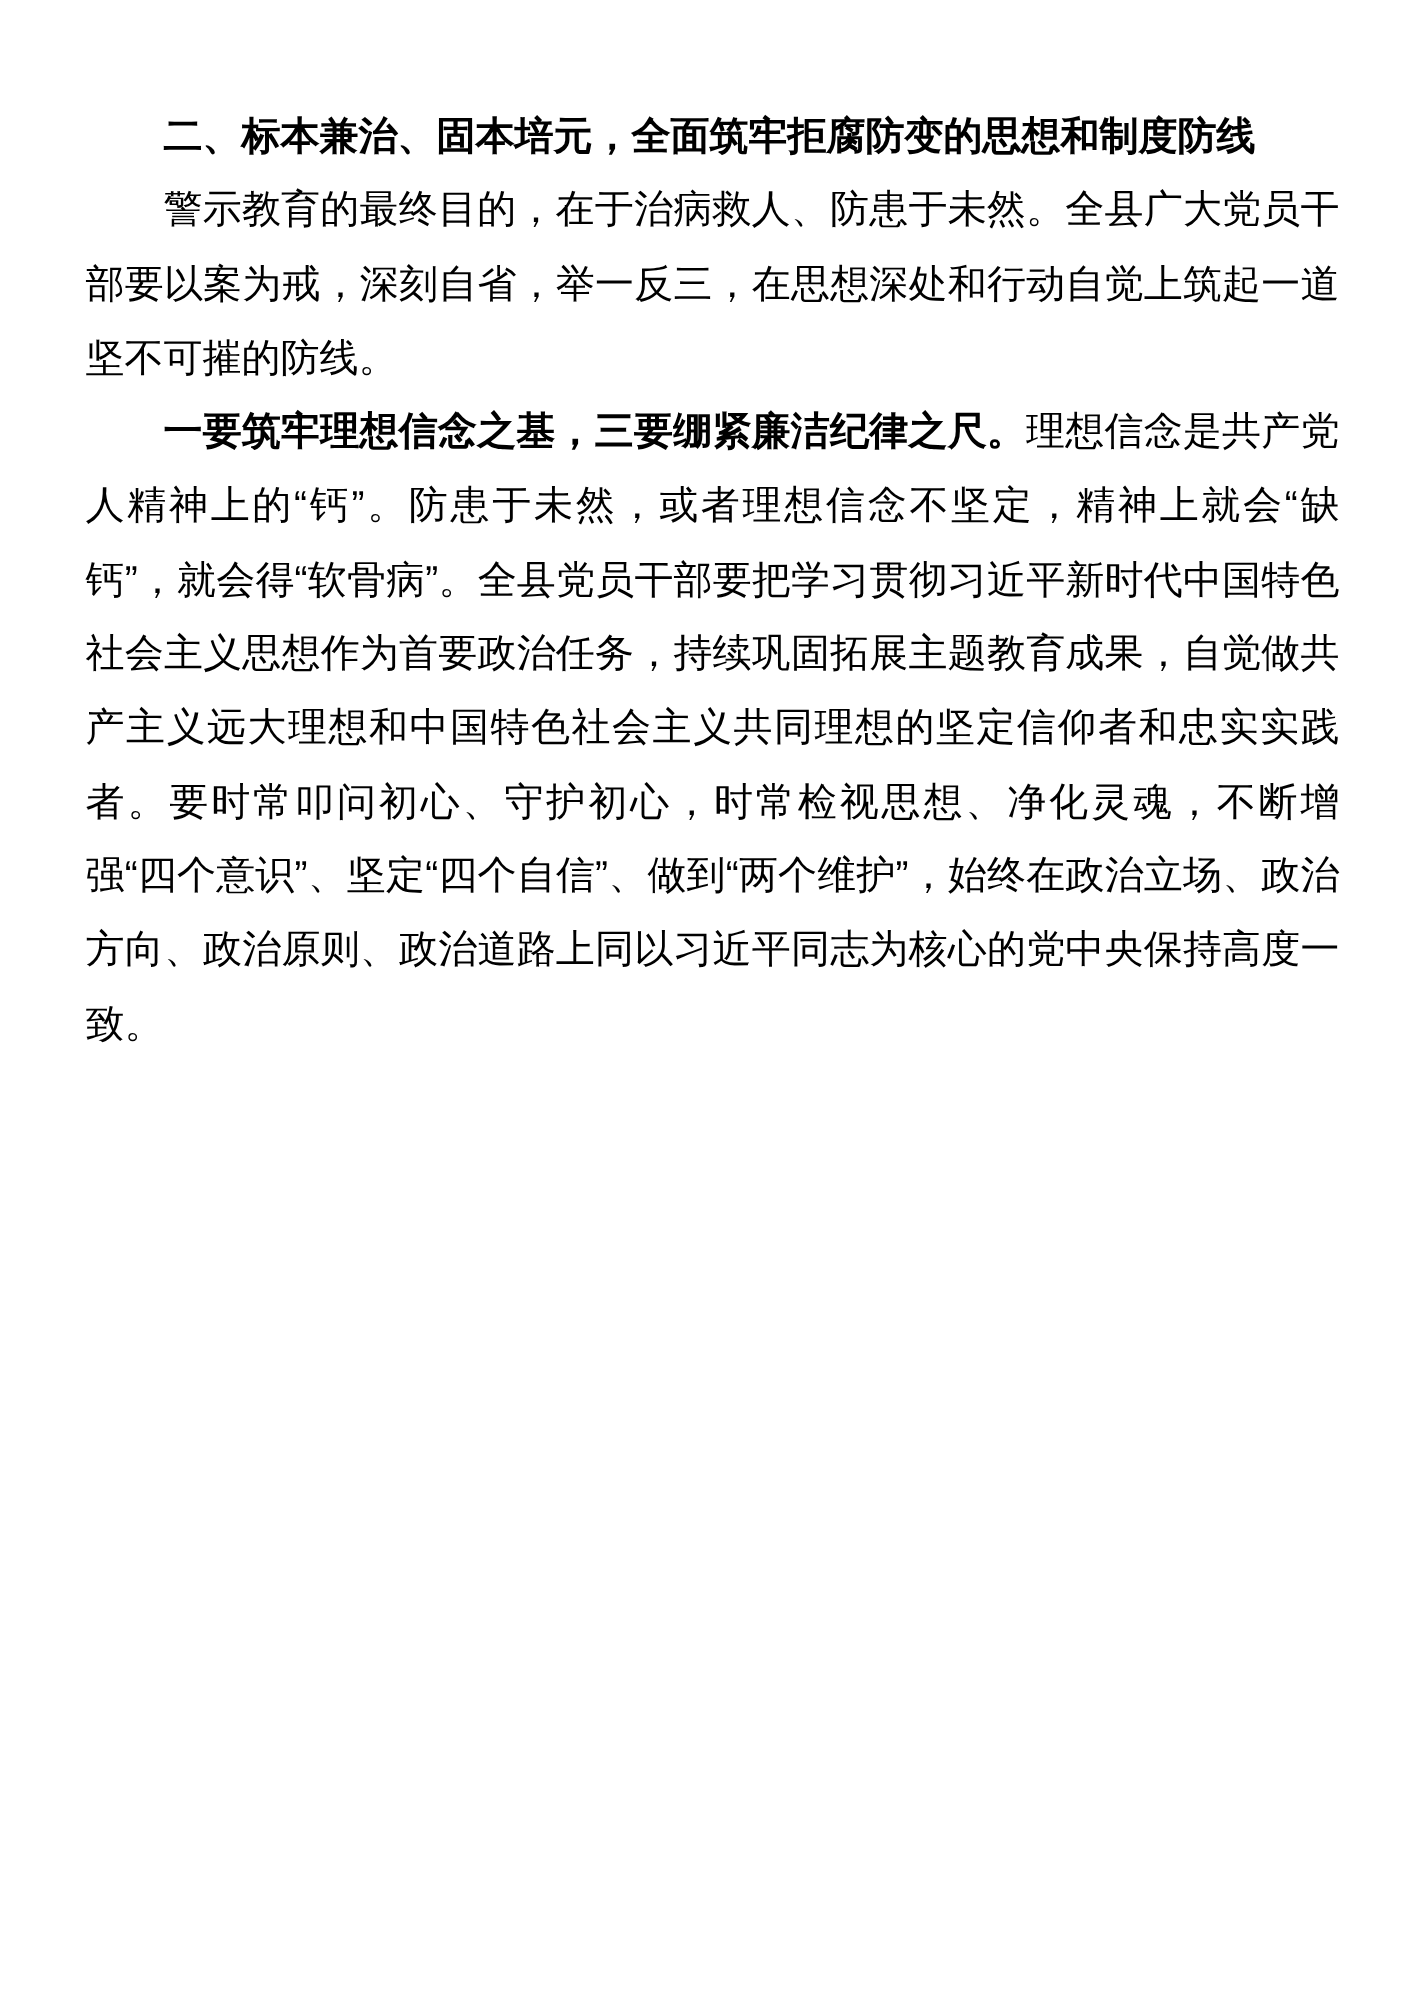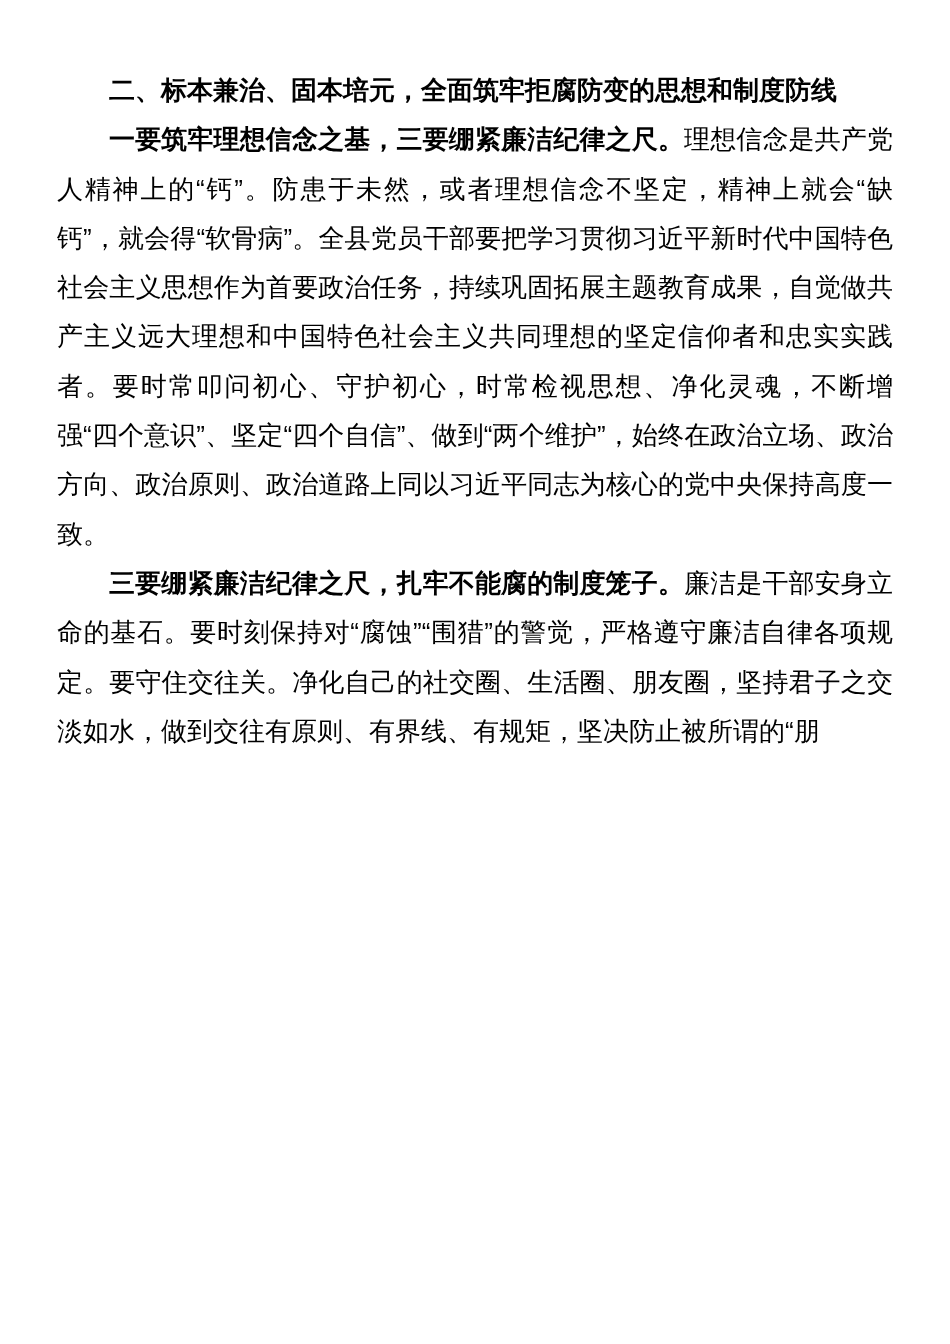--- a/index.html
+++ b/index.html
@@ -32,18 +32,18 @@
   .para.heading .lead {
     font-weight: 700;
   }
 </style>
 </head>
 <body>
 
 <div class="page">
   <p class="para heading"><span class="lead">二、标本兼治、固本培元，全面筑牢拒腐防变的思想和制度防线</span></p>
 
+  <p class="para"><span>警示教育的最终目的，在于治病救人、防患于未然。全县广大党员干部要以案为戒，深刻自省，举一反三，在思想深处和行动自觉上筑起一道坚不可摧的防线。</span></p>
 
   <p class="para"><span class="lead">一要筑牢理想信念之基，三要绷紧廉洁纪律之尺。</span><span>理想信念是共产党人精神上的“钙”。防患于未然，或者理想信念不坚定，精神上就会“缺钙”，就会得“软骨病”。全县党员干部要把学习贯彻习近平新时代中国特色社会主义思想作为首要政治任务，持续巩固拓展主题教育成果，自觉做共产主义远大理想和中国特色社会主义共同理想的坚定信仰者和忠实实践者。要时常叩问初心、守护初心，时常检视思想、净化灵魂，不断增强“四个意识”、坚定“四个自信”、做到“两个维护”，始终在政治立场、政治方向、政治原则、政治道路上同以习近平同志为核心的党中央保持高度一致。</span></p>
 
 
-  <p class="para"><span class="lead">三要绷紧廉洁纪律之尺，扎牢不能腐的制度笼子。</span><span>廉洁是干部安身立命的基石。要时刻保持对“腐蚀”“围猎”的警觉，严格遵守廉洁自律各项规定。要守住交往关。净化自己的社交圈、生活圈、朋友圈，坚持君子之交淡如水，做到交往有原则、有界线、有规矩，坚决防止被所谓的“朋</span></p>
 </div>
 
 </body></html>

